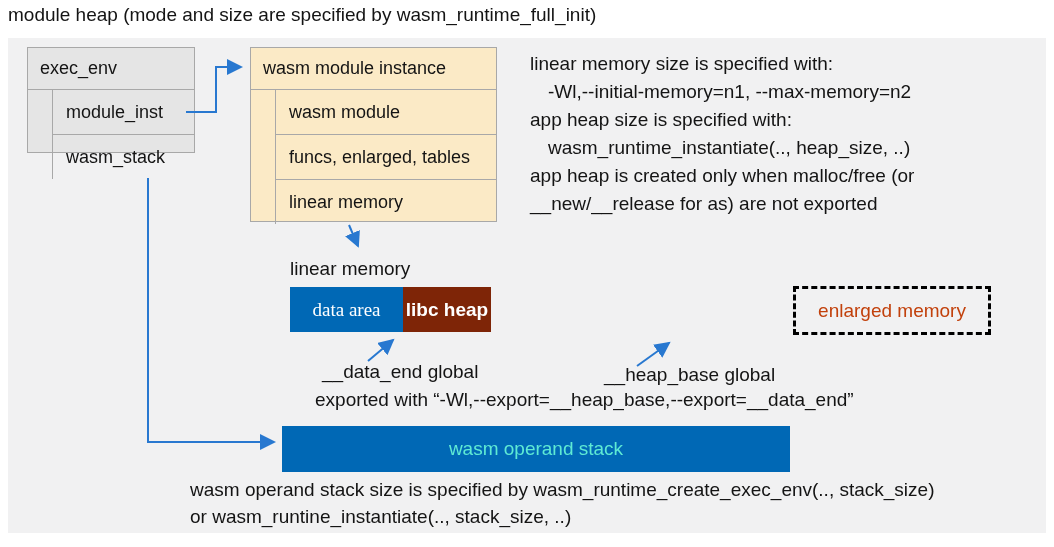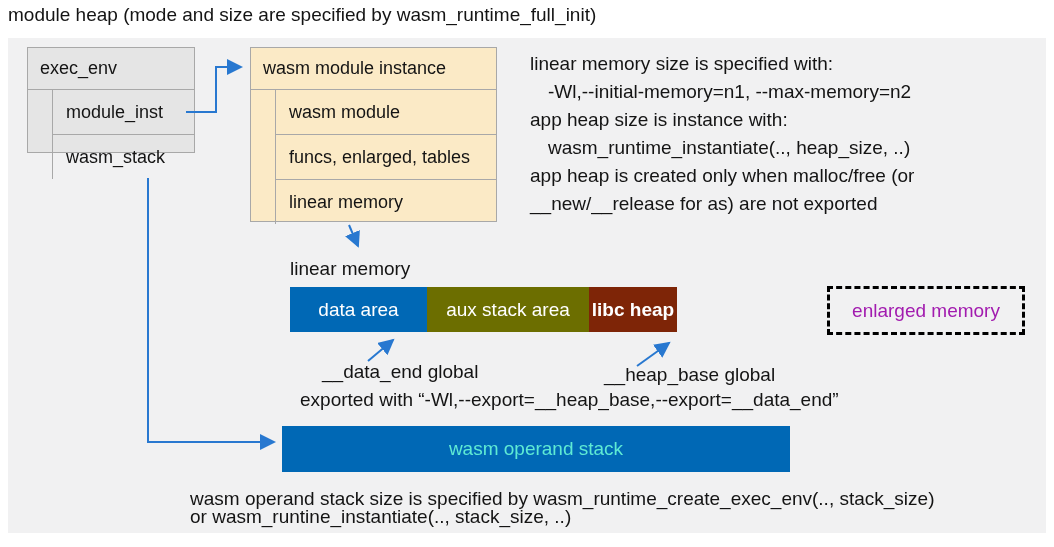--- a/index.html
+++ b/index.html
@@ -23,38 +23,38 @@
   .box-row + .box-row{border-top:1px solid #a8a8a8;}
 
   
   .notes{position:absolute;left:530px;top:50px;font-size:19px;line-height:28px;white-space:nowrap;}
   .notes .indent{padding-left:18px;}
 
   
   .lm-label{position:absolute;left:290px;top:258px;font-size:19px;}
   .membar{position:absolute;left:290px;top:287px;height:45px;display:flex;}
   .seg{display:flex;align-items:center;justify-content:center;color:#fff;font-size:19px;}
-  .seg.w0{width:137px;}.seg.w1{width:162px;}.seg.w2{width:108px;}.seg.w3{width:88px;font-weight:bold;}
+  .seg.w0{width:113px;font-family:Liberation Serif, serif;}.seg.w1{width:162px;}.seg.w2{width:108px;}.seg.w3{width:88px;font-weight:bold;}
   .enlarged{
     position:absolute;left:793px;top:286px;width:198px;height:49px;box-sizing:border-box;
-    border:3px dashed #000;background:#f1f1f2;color:#a21caf;font-size:19px;
-    display:flex;align-items:center;justify-content:center;margin-left:34px;
+    border:3px dashed #000;background:#f1f1f2;color:#c2410c;font-size:19px;
+    display:flex;align-items:center;justify-content:center;
   }
 
   .glabel{position:absolute;font-size:19px;white-space:nowrap;}
   .glabel.dataend{left:322px;top:361px;}
   .glabel.heapbase{left:604px;top:364px;}
-  .glabel.exported{left:300px;top:389px;}
+  .glabel.exported{left:315px;top:389px;}
 
   .opstack{
     position:absolute;left:282px;top:426px;width:508px;height:46px;background:#0068b5;
     color:#5eead4;font-size:19px;display:flex;align-items:center;justify-content:center;
   }
   .bottomnote{position:absolute;font-size:19px;white-space:nowrap;}
-  .bottomnote.l1{left:190px;top:479px;margin-top:9px;}
+  .bottomnote.l1{left:190px;top:479px;}
   .bottomnote.l2{left:190px;top:506px;}
 
   svg.arrows{position:absolute;left:0;top:0;pointer-events:none;}
 </style>
 </head>
 <body>
 
 <div id="canvas">
 
   <div class="title">module heap (mode and size are specified by wasm_runtime_full_init)</div>
@@ -80,30 +80,29 @@
         <div class="box-row">wasm module</div>
         <div class="box-row">funcs, enlarged, tables</div>
         <div class="box-row">linear memory</div>
       </div>
     </div>
   </div>
 
   <div class="notes">
     <div>linear memory size is specified with:</div>
     <div class="indent">-Wl,--initial-memory=n1, --max-memory=n2</div>
-    <div>app heap size is instance with:</div>
+    <div>app heap size is specified with:</div>
     <div class="indent">wasm_runtime_instantiate(.., heap_size, ..)</div>
     <div>app heap is created only when malloc/free (or</div>
     <div>__new/__release for as) are not exported</div>
   </div>
 
   <div class="lm-label">linear memory</div>
   <div class="membar">
     <div class="seg w0" style="background: rgb(0, 104, 181);">data area</div>
-    <div class="seg w1" style="background: rgb(108, 110, 0);">aux stack area</div>
     <div class="seg w3" style="background: rgb(126, 37, 7);">libc heap</div>
   </div>
   <div class="enlarged">enlarged memory</div>
 
   <div class="glabel dataend">__data_end global</div>
   <div class="glabel heapbase">__heap_base global</div>
   <div class="glabel exported">exported with “-Wl,--export=__heap_base,--export=__data_end”</div>
 
   <div class="opstack">wasm operand stack</div>
   <div class="bottomnote l1">wasm operand stack size is specified by wasm_runtime_create_exec_env(.., stack_size)</div>

